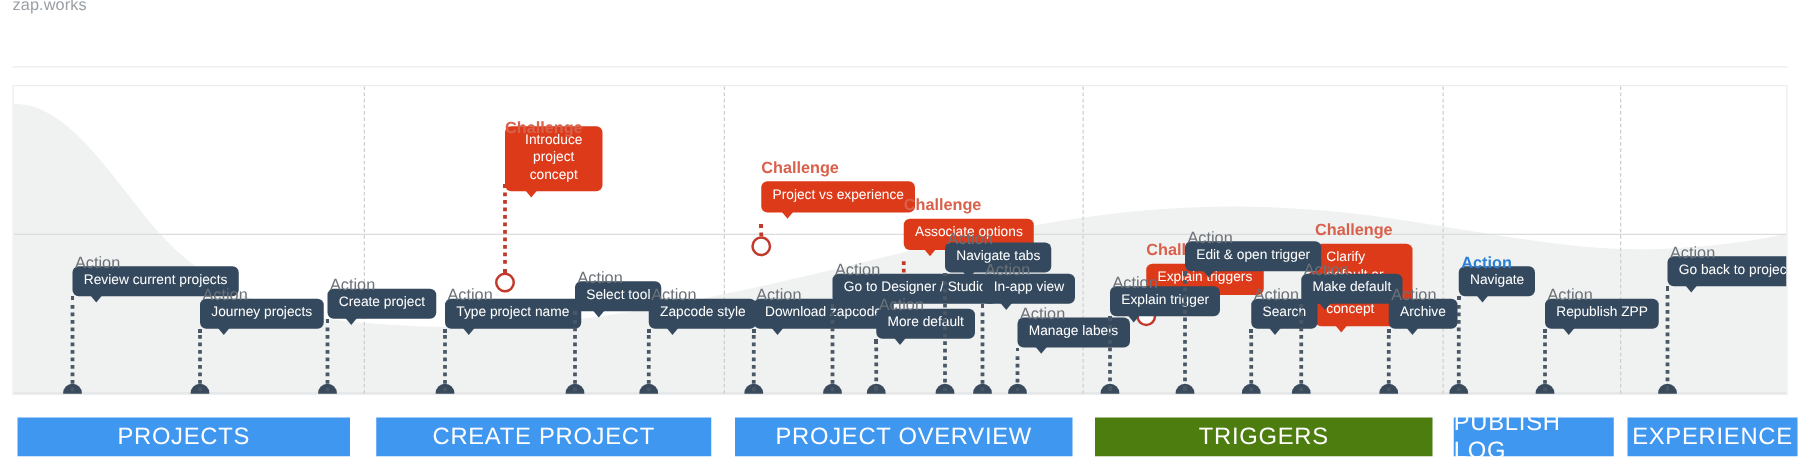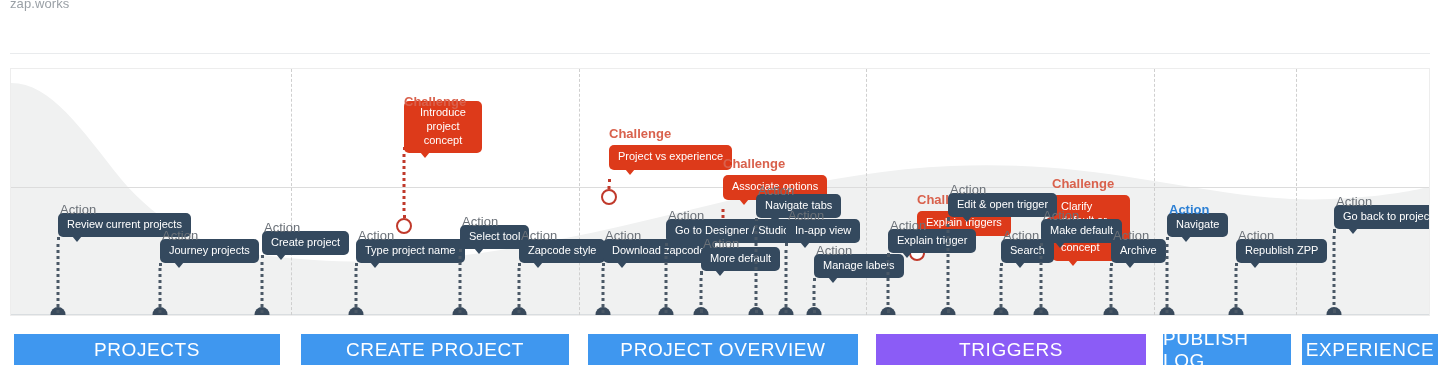--- a/index.html
+++ b/index.html
@@ -303,17 +303,17 @@
           <div class="chip" style="bottom: 86px;">Go back to project</div>
           <div class="kind" style="bottom: 106px;">Action</div>
         </div>
       </div>
   </div>
 
   <div id="stages">
       <div class="stage" style="left: 14px; width: 266px; background: rgb(63, 151, 239);">PROJECTS</div>
       <div class="stage" style="left: 301px; width: 268px; background: rgb(63, 151, 239);">CREATE PROJECT</div>
       <div class="stage" style="left: 588px; width: 270px; background: rgb(63, 151, 239);">PROJECT OVERVIEW</div>
-      <div class="stage" style="left: 876px; width: 270px; background: #8b5cf6;">TRIGGERS</div>
+      <div class="stage" style="left: 876px; width: 270px; background: #4d7c0f;">TRIGGERS</div>
       <div class="stage" style="left: 1163px; width: 128px; background: rgb(63, 151, 239);">PUBLISH LOG</div>
       <div class="stage" style="left: 1302px; width: 136px; background: rgb(63, 151, 239);">EXPERIENCE</div>
     </div>
 </div>
 
 </body></html>

